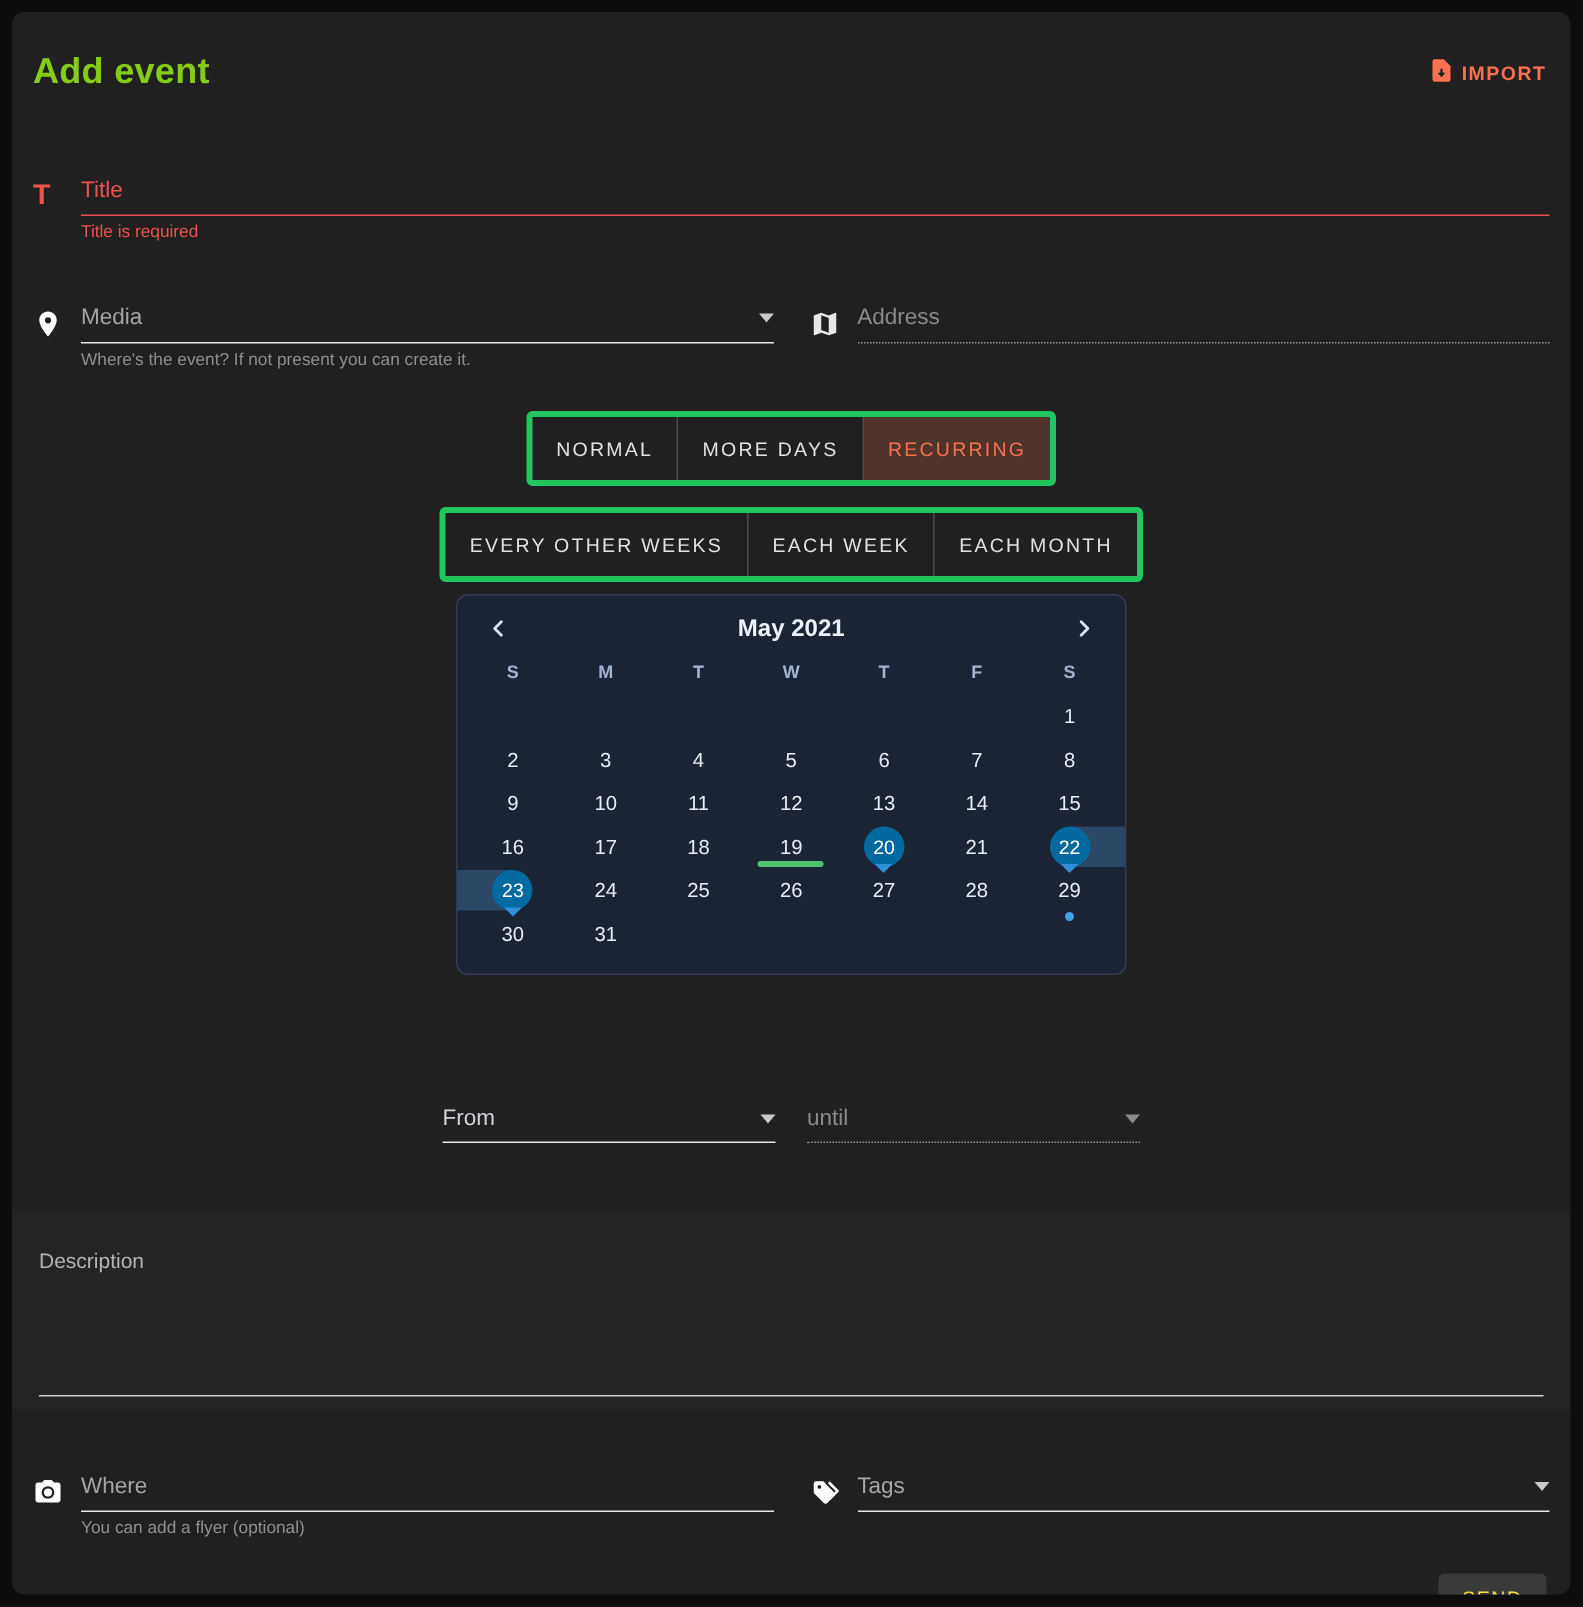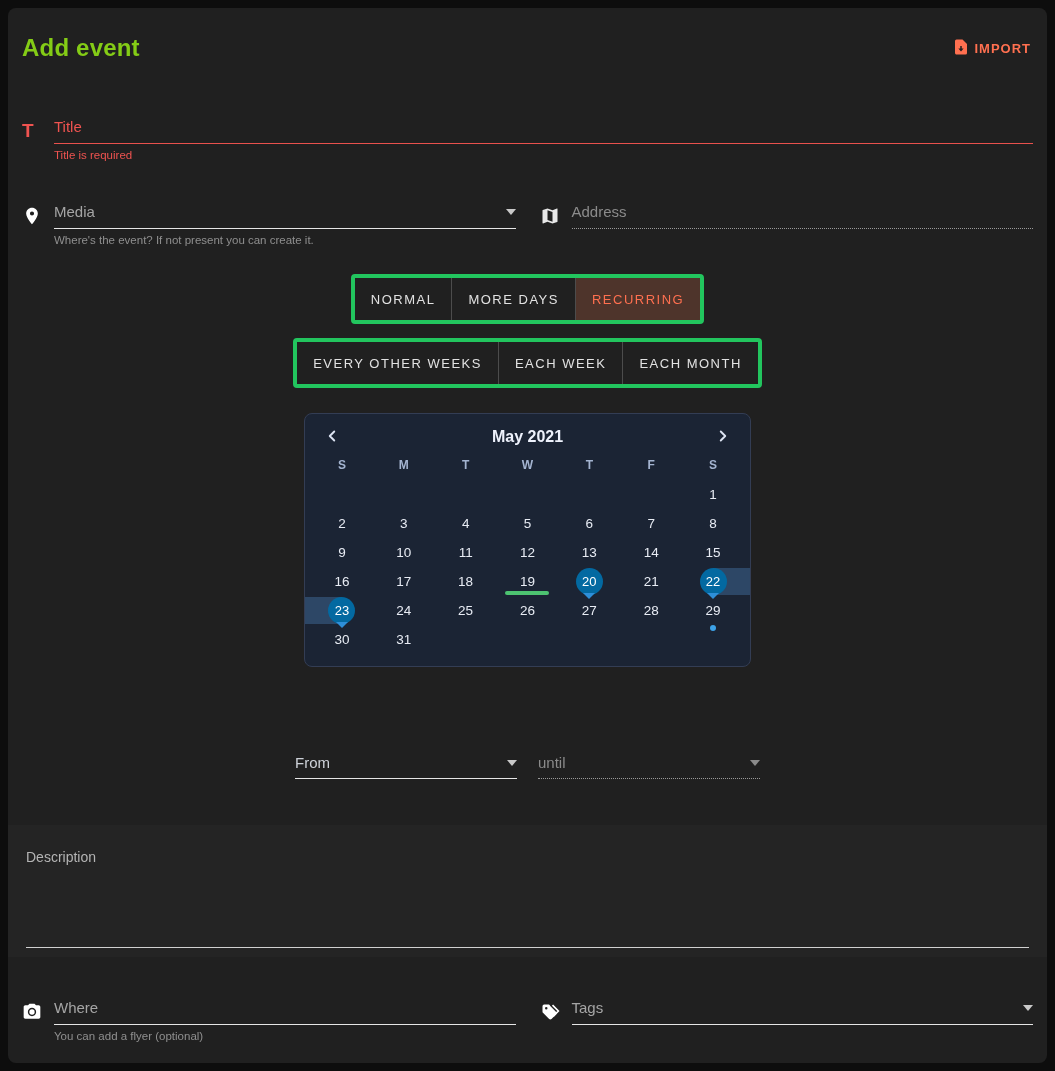--- a/index.html
+++ b/index.html
@@ -35,21 +35,21 @@
 
   
   .center { display:flex; justify-content:center; }
   .seg-group { display:inline-flex; border:4px solid #22c55e; border-radius:4px; overflow:hidden; }
   .seg { padding:0 16px; height:42px; display:flex; align-items:center; font-size:13px; letter-spacing:1.5px; color:#e2e2e2; background:transparent; border:none; border-right:1px solid #4c4c4c; cursor:pointer; font-family:inherit; }
   .seg:last-child { border-right:none; }
   .seg.selected { background:#4e342b; color:#ff7050; }
   .hint { text-align:center; color:#b5b5b5; font-size:13px; margin-top:8px; }
 
   
-  .calendar { width:447px; margin:25px auto 0; background:#1b2434; border:1px solid #333d54; border-radius:8px; padding:8px 6px 12px; }
+  .calendar { width:447px; margin:8px auto 0; background:#1b2434; border:1px solid #333d54; border-radius:8px; padding:8px 6px 12px; }
   .cal-head { display:flex; align-items:center; justify-content:space-between; padding:4px 10px 6px; }
   .cal-title { color:#eef2fc; font-size:16px; font-weight:700; }
   .cal-nav { background:none; border:none; cursor:pointer; width:22px; height:22px; padding:0; }
   .cal-nav svg { width:18px; height:18px; }
   .cal-weekdays, .cal-grid { display:grid; grid-template-columns:repeat(7,1fr); }
   .wd { text-align:center; color:#a4b4d0; font-size:12px; font-weight:700; padding:4px 0 8px; }
   .cell { position:relative; height:29px; display:flex; align-items:center; justify-content:center; }
   .num { position:relative; z-index:2; color:#e8ecf4; font-size:13.5px; }
   .balloon { width:27px; height:27px; border-radius:50%; background:#0369a1; color:#fff; display:flex; align-items:center; justify-content:center; font-weight:400; font-size:13px; }
   .balloon::after { content:""; position:absolute; left:50%; bottom:-4px; transform:translateX(-50%); width:0; height:0; border-left:6px solid transparent; border-right:6px solid transparent; border-top:6px solid #2e8fd9; }

